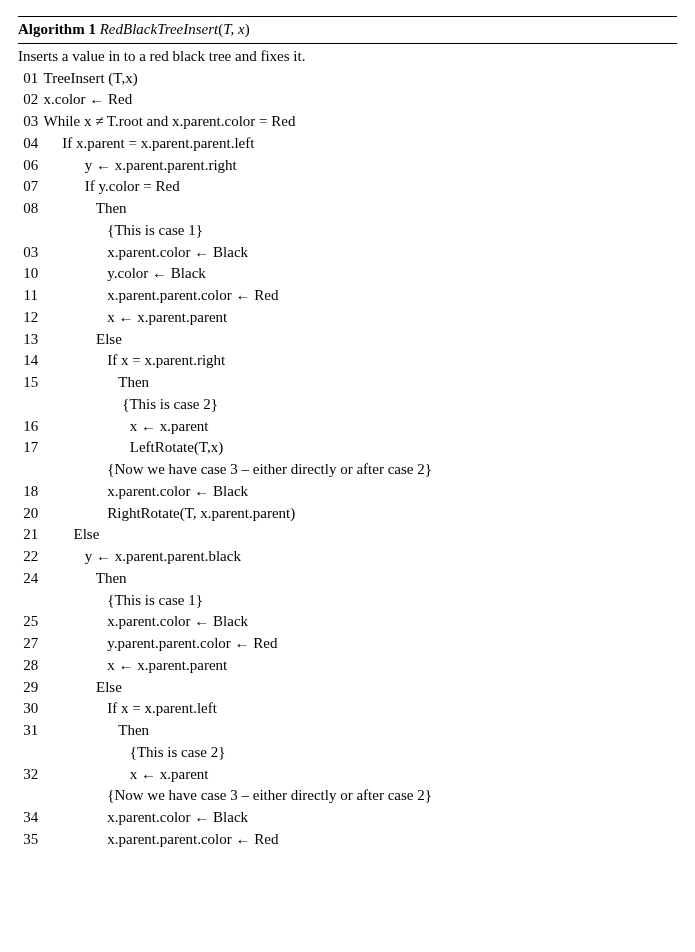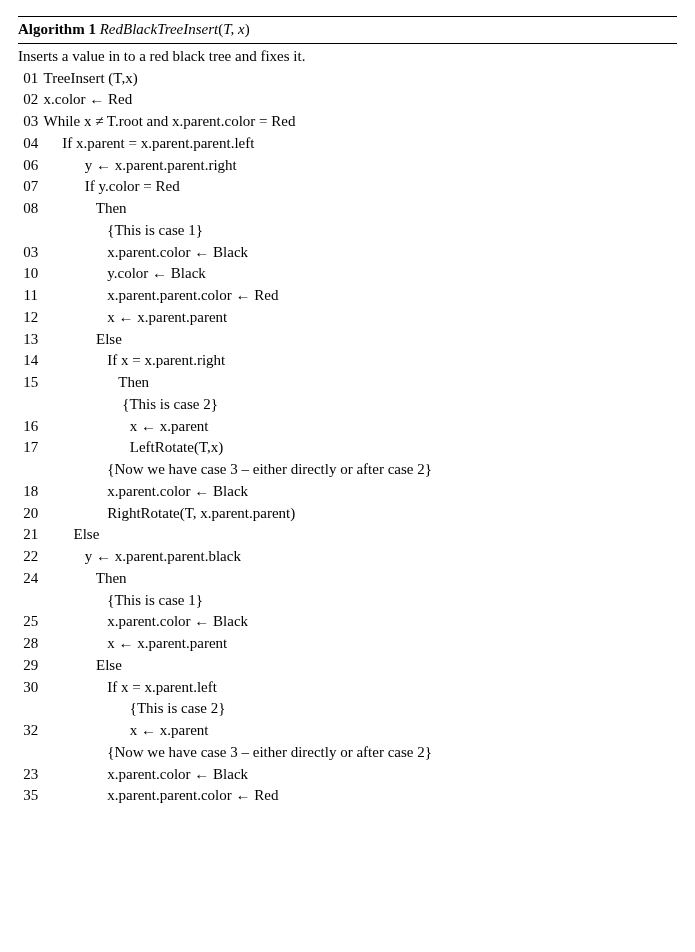--- a/index.html
+++ b/index.html
@@ -95,30 +95,32 @@
 
 <div class="line"><span class="num">22</span>           <span class="it">y ← x.parent.parent.black</span></div>
 
 
 <div class="line"><span class="num">24</span>              <span>Then</span></div>
 <div class="line"><span class="num">  </span>                 <span>{This is case 1}</span></div>
 
 <div class="line"><span class="num">25</span>                 <span class="it">x.parent.color</span><span> ← </span><span>Black</span></div>
 
 
+<div class="line"><span class="num">27</span>                 <span class="it">y.parent.parent.color</span><span> ← </span><span>Red</span></div>
 
 <div class="line"><span class="num">28</span>                 <span class="it">x ← x.parent.parent</span></div>
 
 <div class="line"><span class="num">29</span>              <span>Else</span></div>
 
 <div class="line"><span class="num">30</span>                 <span>If </span><span class="it">x = x.parent.left</span></div>
 
+<div class="line"><span class="num">31</span>                    <span>Then</span></div>
 <div class="line"><span class="num">  </span>                       <span>{This is case 2}</span></div>
 
 <div class="line"><span class="num">32</span>                       <span class="it">x ← x.parent</span></div>
 
 <div class="line"><span class="num">  </span>                 <span>{Now we have case 3 – either directly or after case 2}</span></div>
 
-<div class="line"><span class="num">23</span>                 <span class="it">x.parent.color</span><span> ← </span><span>Black</span></div>
+<div class="line"><span class="num">34</span>                 <span class="it">x.parent.color</span><span> ← </span><span>Black</span></div>
 
 <div class="line"><span class="num">35</span>                 <span class="it">x.parent.parent.color</span><span> ← </span><span>Red</span></div>
 
 </div>
 
 </body></html>

